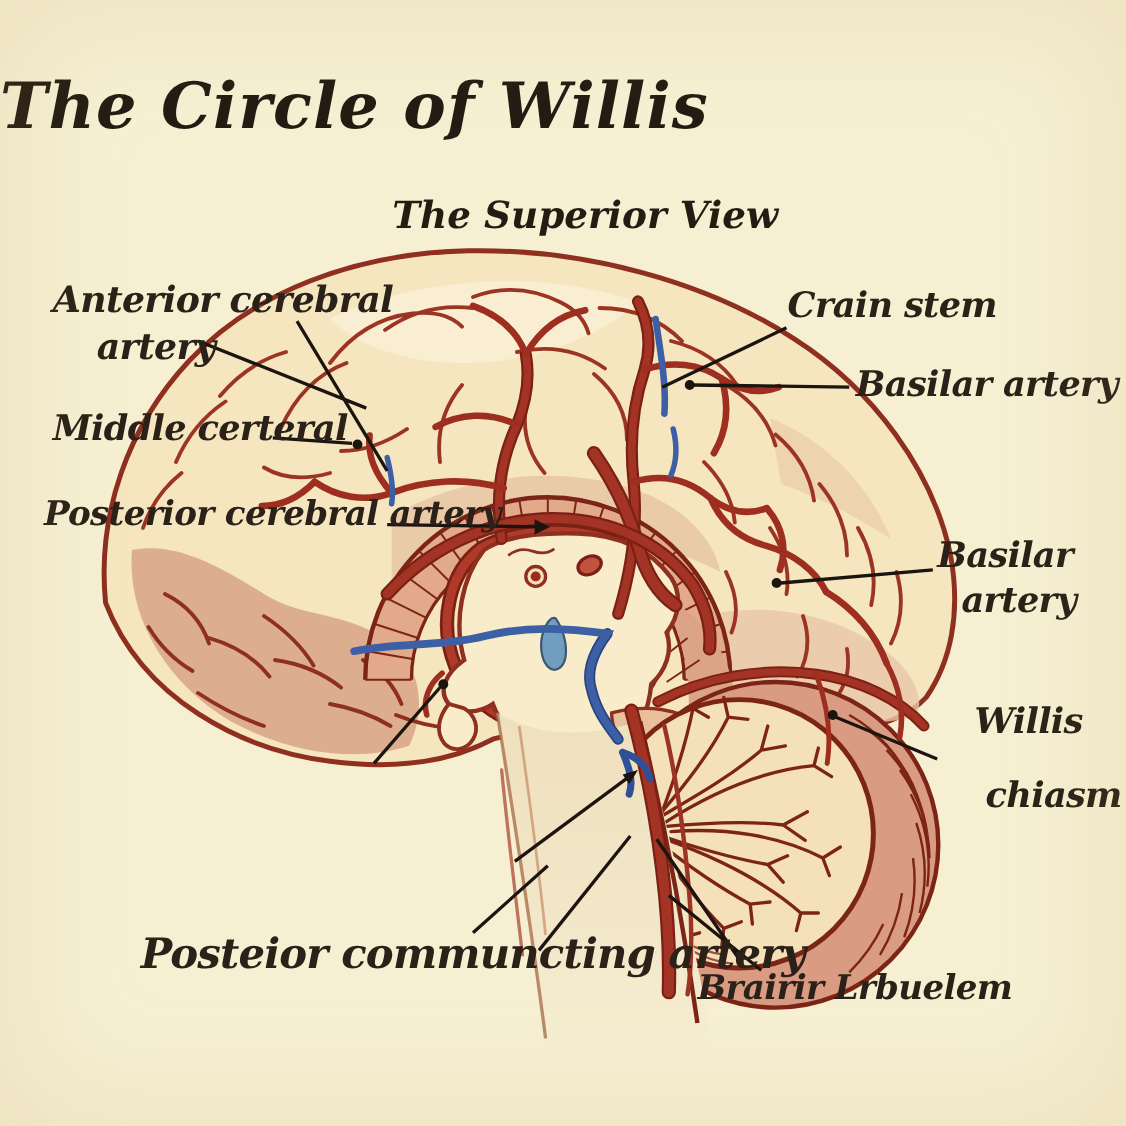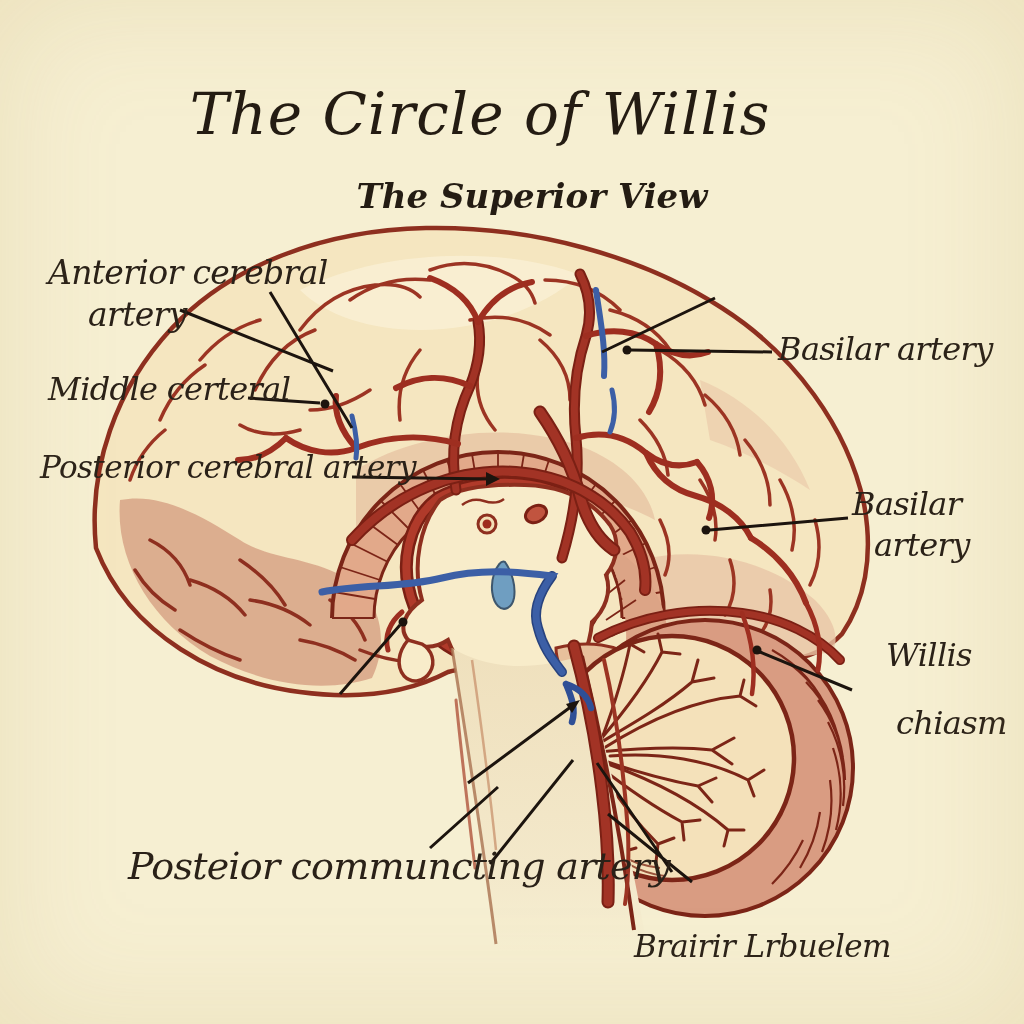--- a/index.html
+++ b/index.html
@@ -1,25 +1,25 @@
 <!DOCTYPE html>
 <html><head>
 <meta charset="utf-8">
 <style>
   html,body{margin:0;padding:0;background:#e8e0c4;}
   .canvas{position:relative;width:1024px;height:1024px;background:#f6efd2;overflow:hidden;
           font-family:"DejaVu Serif", "Liberation Serif", serif;}
   .canvas::after{content:"";position:absolute;inset:0;pointer-events:none;
           box-shadow:inset 0 0 120px rgba(190,160,90,.18);}
   svg{position:absolute;left:0;top:0;}
-  .ttl{position:absolute;left:0;top:80px;width:960px;text-align:center;
-       font-size:58px;font-style:italic;font-weight:normal;color:#241c13;letter-spacing:1px;}
+  .ttl{position:absolute;left:0;top:62px;width:960px;
+       font-size:58px;font-style:italic;font-weight:bold;color:#241c13;letter-spacing:1px;}
   .sub{position:absolute;left:20px;top:176px;width:1024px;text-align:center;
        font-size:34px;font-style:italic;font-weight:bold;color:#241c13;}
-  .lbl{position:absolute;font-style:italic;font-weight:400;color:#2a2118;
+  .lbl{position:absolute;font-style:italic;font-weight:700;color:#2a2118;
        font-size:32px;letter-spacing:-0.02em;white-space:nowrap;}
 </style>
 </head>
 <body>
 
 <div class="canvas">
 
   <svg width="1024" height="1024" viewBox="0 0 1024 1024">
     <defs>
       <linearGradient id="cordGrad" x1="0" y1="0" x2="0" y2="1">
@@ -204,19 +204,20 @@
   </svg>
 
   <div class="ttl">The Circle of Willis</div>
   <div class="sub">The Superior View</div>
 
   <div class="lbl" style="left:48px;top:253px;font-size:33px">Anterior cerebral</div>
   <div class="lbl" style="left:88px;top:295px;font-size:33px">artery</div>
   <div class="lbl" style="left:40px;top:449px;font-size:31px">Posterior cerebral artery</div>
   <div class="lbl" style="left:48px;top:370px">Middle certeral</div>
   <div class="lbl" style="left:128px;top:844px;font-size:38px">Posteior communcting artery</div>
+  <div class="lbl" style="left:716px;top:258px">Crain stem</div>
   <div class="lbl" style="left:778px;top:330px">Basilar artery</div>
   <div class="lbl" style="left:852px;top:485px">Basilar</div>
   <div class="lbl" style="left:874px;top:526px">artery</div>
   <div class="lbl" style="left:886px;top:636px">Willis</div>
   <div class="lbl" style="left:896px;top:704px">chiasm</div>
-  <div class="lbl" style="left:634px;top:928px;font-size:31px">Brairir Lrbuelem</div>
+  <div class="lbl" style="left:634px;top:880px;font-size:31px">Brairir Lrbuelem</div>
 </div>
 
 </body></html>

